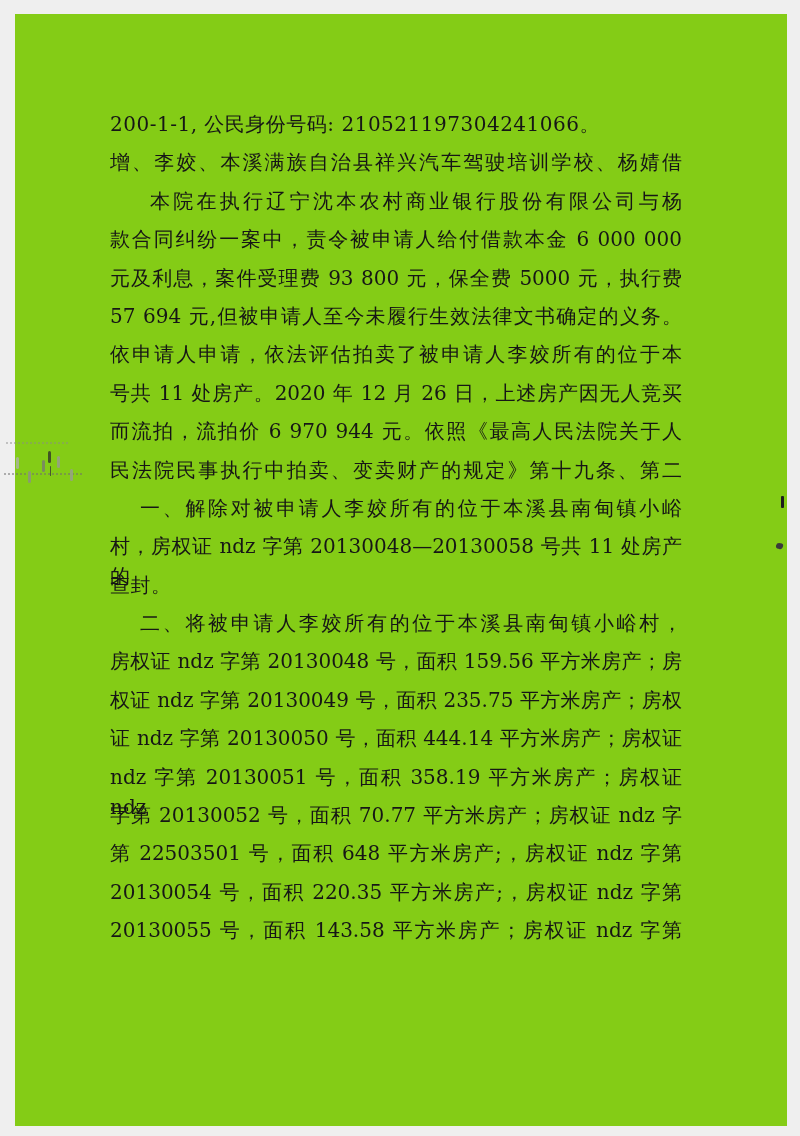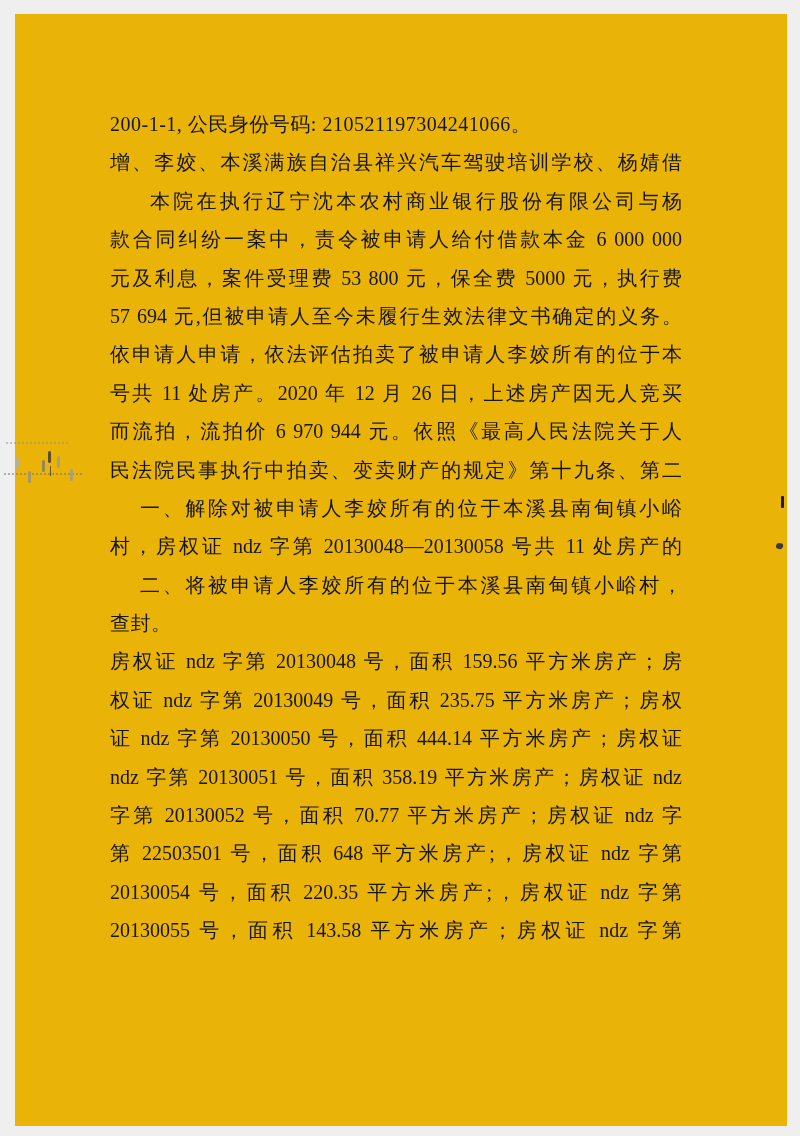--- a/index.html
+++ b/index.html
@@ -3,22 +3,21 @@
 <meta charset="utf-8">
 <style>
   html,body{margin:0;padding:0;}
   body{
     width:800px;height:1136px;position:relative;overflow:hidden;
     background:#efefef;
     font-family:"DejaVu Serif","Liberation Serif",serif;
   }
   .paper{
     position:absolute;left:15px;top:14px;width:772px;height:1112px;
-    background:#eab308;
-    font-family:Liberation Serif, serif;
+    background:#84cc16;
   }
   .doc{
     position:absolute;left:95px;top:95px;width:572px;
   }
   .line{
     height:38.4px;
     font-size:20px;
     line-height:30px;
     color:#161616;
     letter-spacing:0.5px;
@@ -61,30 +60,30 @@
 </style>
 </head>
 <body>
 
 <div class="paper">
   <div class="doc">
       <div class="line">200-1-1, 公民身份号码: 210521197304241066。</div>
       <div class="line just">增、李姣、本溪满族自治县祥兴汽车驾驶培训学校、杨婧借</div>
       <div class="line just" style="text-indent: 2em;">本院在执行辽宁沈本农村商业银行股份有限公司与杨</div>
       <div class="line just">款合同纠纷一案中，责令被申请人给付借款本金 6 000 000</div>
-      <div class="line just">元及利息，案件受理费 53 800 元，保全费 5000 元，执行费</div>
+      <div class="line just">元及利息，案件受理费 93 800 元，保全费 5000 元，执行费</div>
       <div class="line just">57 694 元,但被申请人至今未履行生效法律文书确定的义务。</div>
       <div class="line just">依申请人申请，依法评估拍卖了被申请人李姣所有的位于本</div>
       <div class="line just">号共 11 处房产。2020 年 12 月 26 日，上述房产因无人竞买</div>
       <div class="line just">而流拍，流拍价 6 970 944 元。依照《最高人民法院关于人</div>
       <div class="line just">民法院民事执行中拍卖、变卖财产的规定》第十九条、第二</div>
       <div class="line just" style="text-indent: 1.5em;">一、解除对被申请人李姣所有的位于本溪县南甸镇小峪</div>
       <div class="line just">村，房权证 ndz 字第 20130048—20130058 号共 11 处房产的</div>
+      <div class="line">查封。</div>
       <div class="line just" style="text-indent: 1.5em;">二、将被申请人李姣所有的位于本溪县南甸镇小峪村，</div>
-      <div class="line">查封。</div>
       <div class="line just">房权证 ndz 字第 20130048 号，面积 159.56 平方米房产；房</div>
       <div class="line just">权证 ndz 字第 20130049 号，面积 235.75 平方米房产；房权</div>
       <div class="line just">证 ndz 字第 20130050 号，面积 444.14 平方米房产；房权证</div>
       <div class="line just">ndz 字第 20130051 号，面积 358.19 平方米房产；房权证 ndz</div>
       <div class="line just">字第 20130052 号，面积 70.77 平方米房产；房权证 ndz 字</div>
       <div class="line just">第 22503501 号，面积 648 平方米房产;，房权证 ndz 字第</div>
       <div class="line just">20130054 号，面积 220.35 平方米房产;，房权证 ndz 字第</div>
       <div class="line just">20130055 号，面积 143.58 平方米房产；房权证 ndz 字第</div>
     </div>
 </div>

